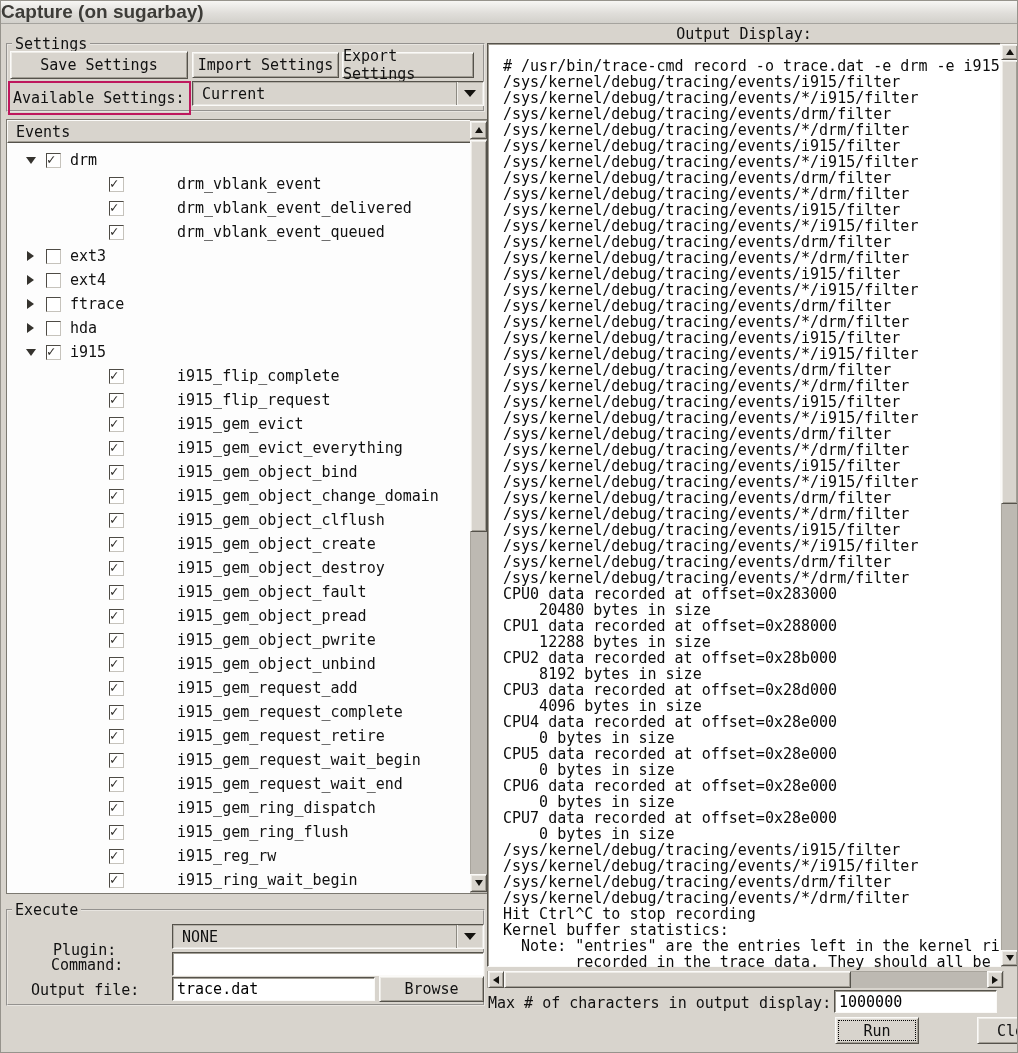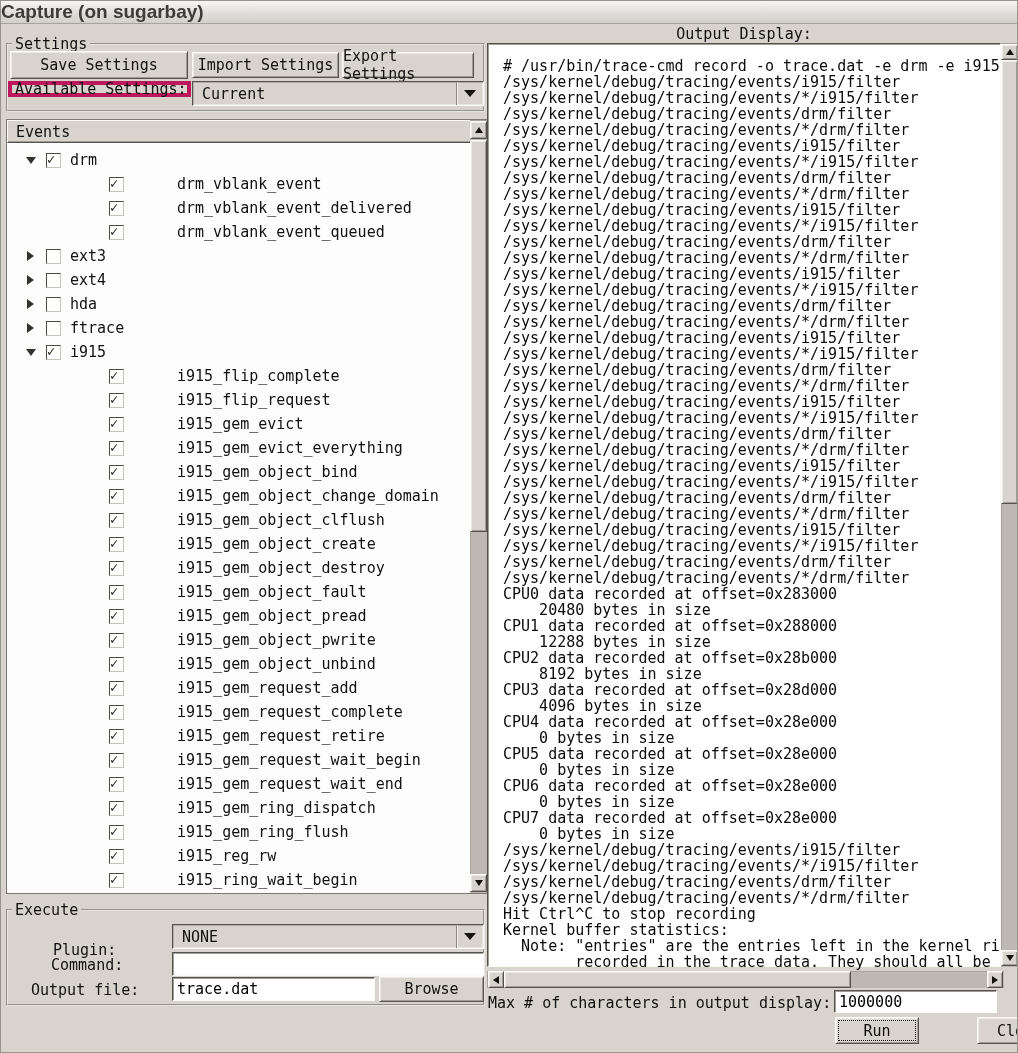--- a/index.html
+++ b/index.html
@@ -114,21 +114,21 @@
     <span class="legend">Settings</span>
     <div class="btn" style="position:absolute;left:2px;top:6px;width:178px;height:28px;">
       <span>Save Settings</span>
     </div>
     <div class="btn" style="position:absolute;left:184px;top:7px;width:147px;height:26px;">
       <span>Import Settings</span>
     </div>
     <div class="btn" style="position:absolute;left:334px;top:7px;width:132px;height:26px;">
       <span>Export Settings</span>
     </div>
-    <div style="position:absolute;left:0px;top:36px;width:183px;height:16px;border:4px solid #be185d;display:flex;align-items:center;padding-left:3px;box-sizing:border-box;">
+    <div style="position:absolute;left:0px;top:36px;width:183px;height:34px;border:2px solid #be185d;display:flex;align-items:center;padding-left:3px;box-sizing:border-box;">
       <span>Available Settings:</span>
     </div>
     <div class="combo" style="left:184px;top:36px;width:292px;height:25px;">
       <span class="val">Current</span>
       <span class="arrowbox">
           <span class="tri-down"></span>
         </span>
     </div>
   </div>
 
@@ -163,26 +163,26 @@
     <span class="lbl">ext3</span>
   </div>
         <div class="trow lvl1">
     <span class="exp right"></span>
     <span class="cb"></span>
     <span class="lbl">ext4</span>
   </div>
         <div class="trow lvl1">
     <span class="exp right"></span>
     <span class="cb"></span>
-    <span class="lbl">hda</span>
+    <span class="lbl">ftrace</span>
   </div>
         <div class="trow lvl1">
     <span class="exp right"></span>
     <span class="cb"></span>
-    <span class="lbl">ftrace</span>
+    <span class="lbl">hda</span>
   </div>
         <div class="trow lvl1">
     <span class="exp down"></span>
     <span class="cb checked"></span>
     <span class="lbl">i915</span>
   </div>
         <div class="trow lvl2">
     <span class="exp"></span>
     <span class="cb checked"></span>
     <span class="lbl">i915_flip_complete</span>

